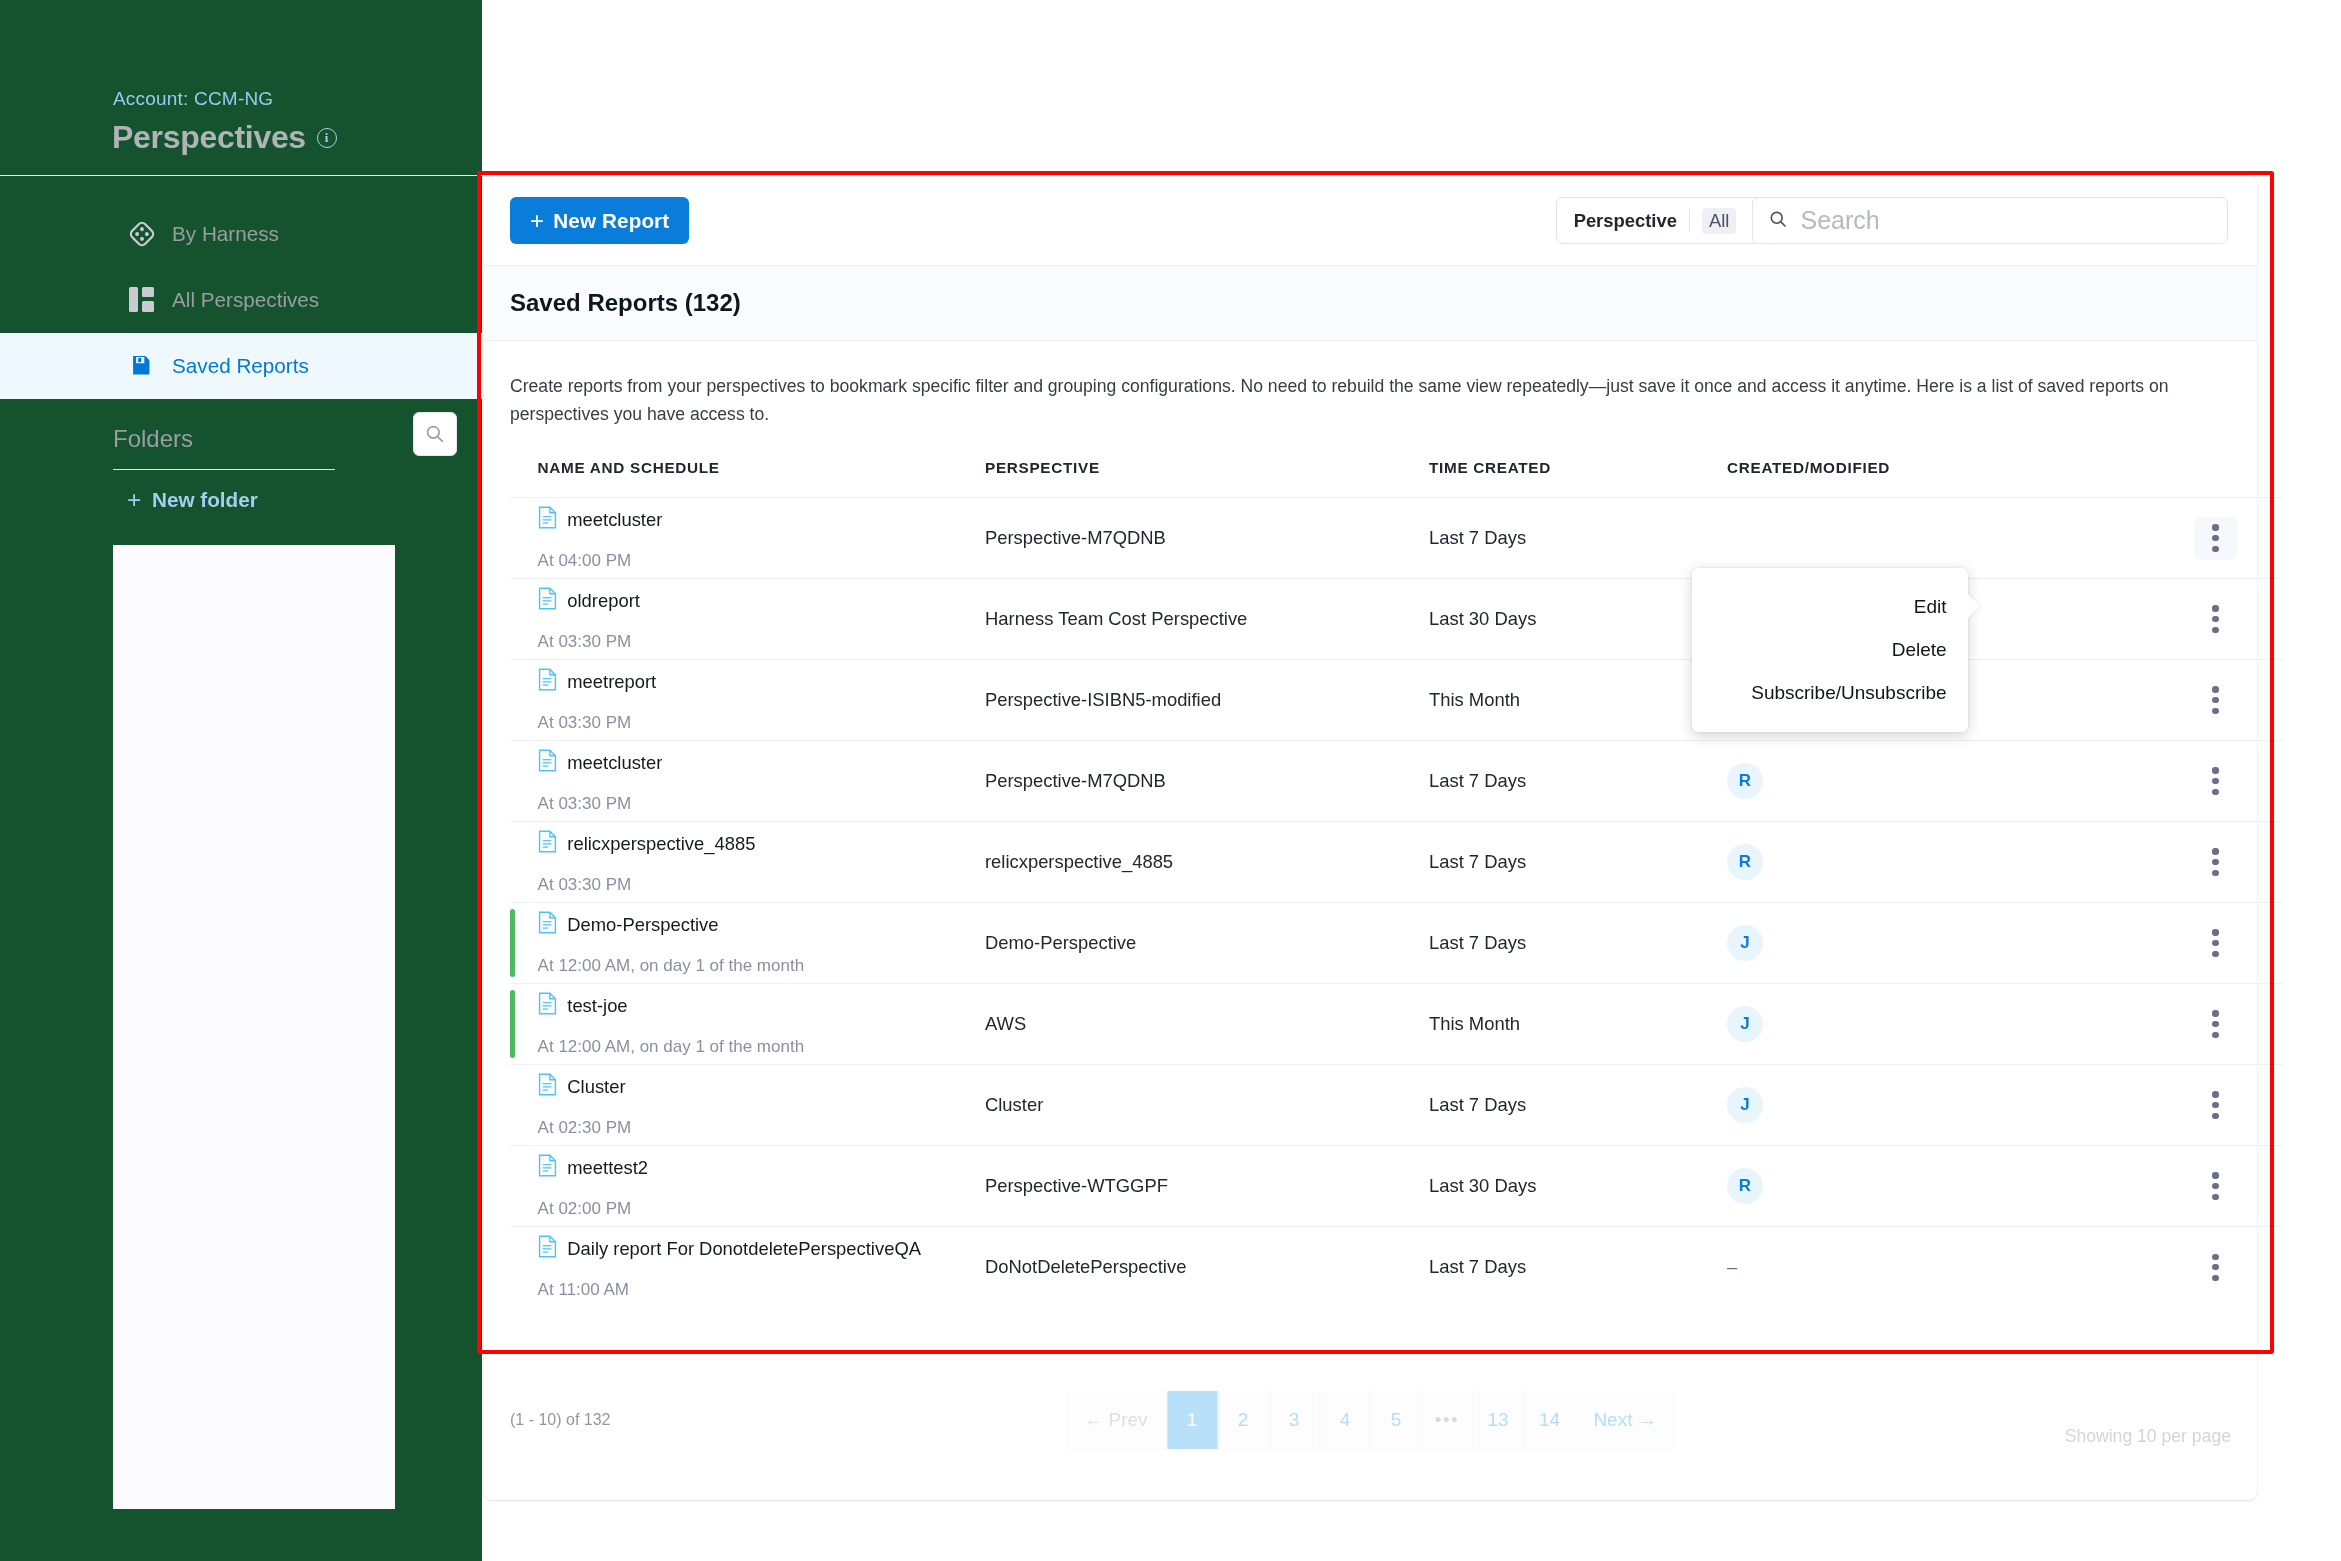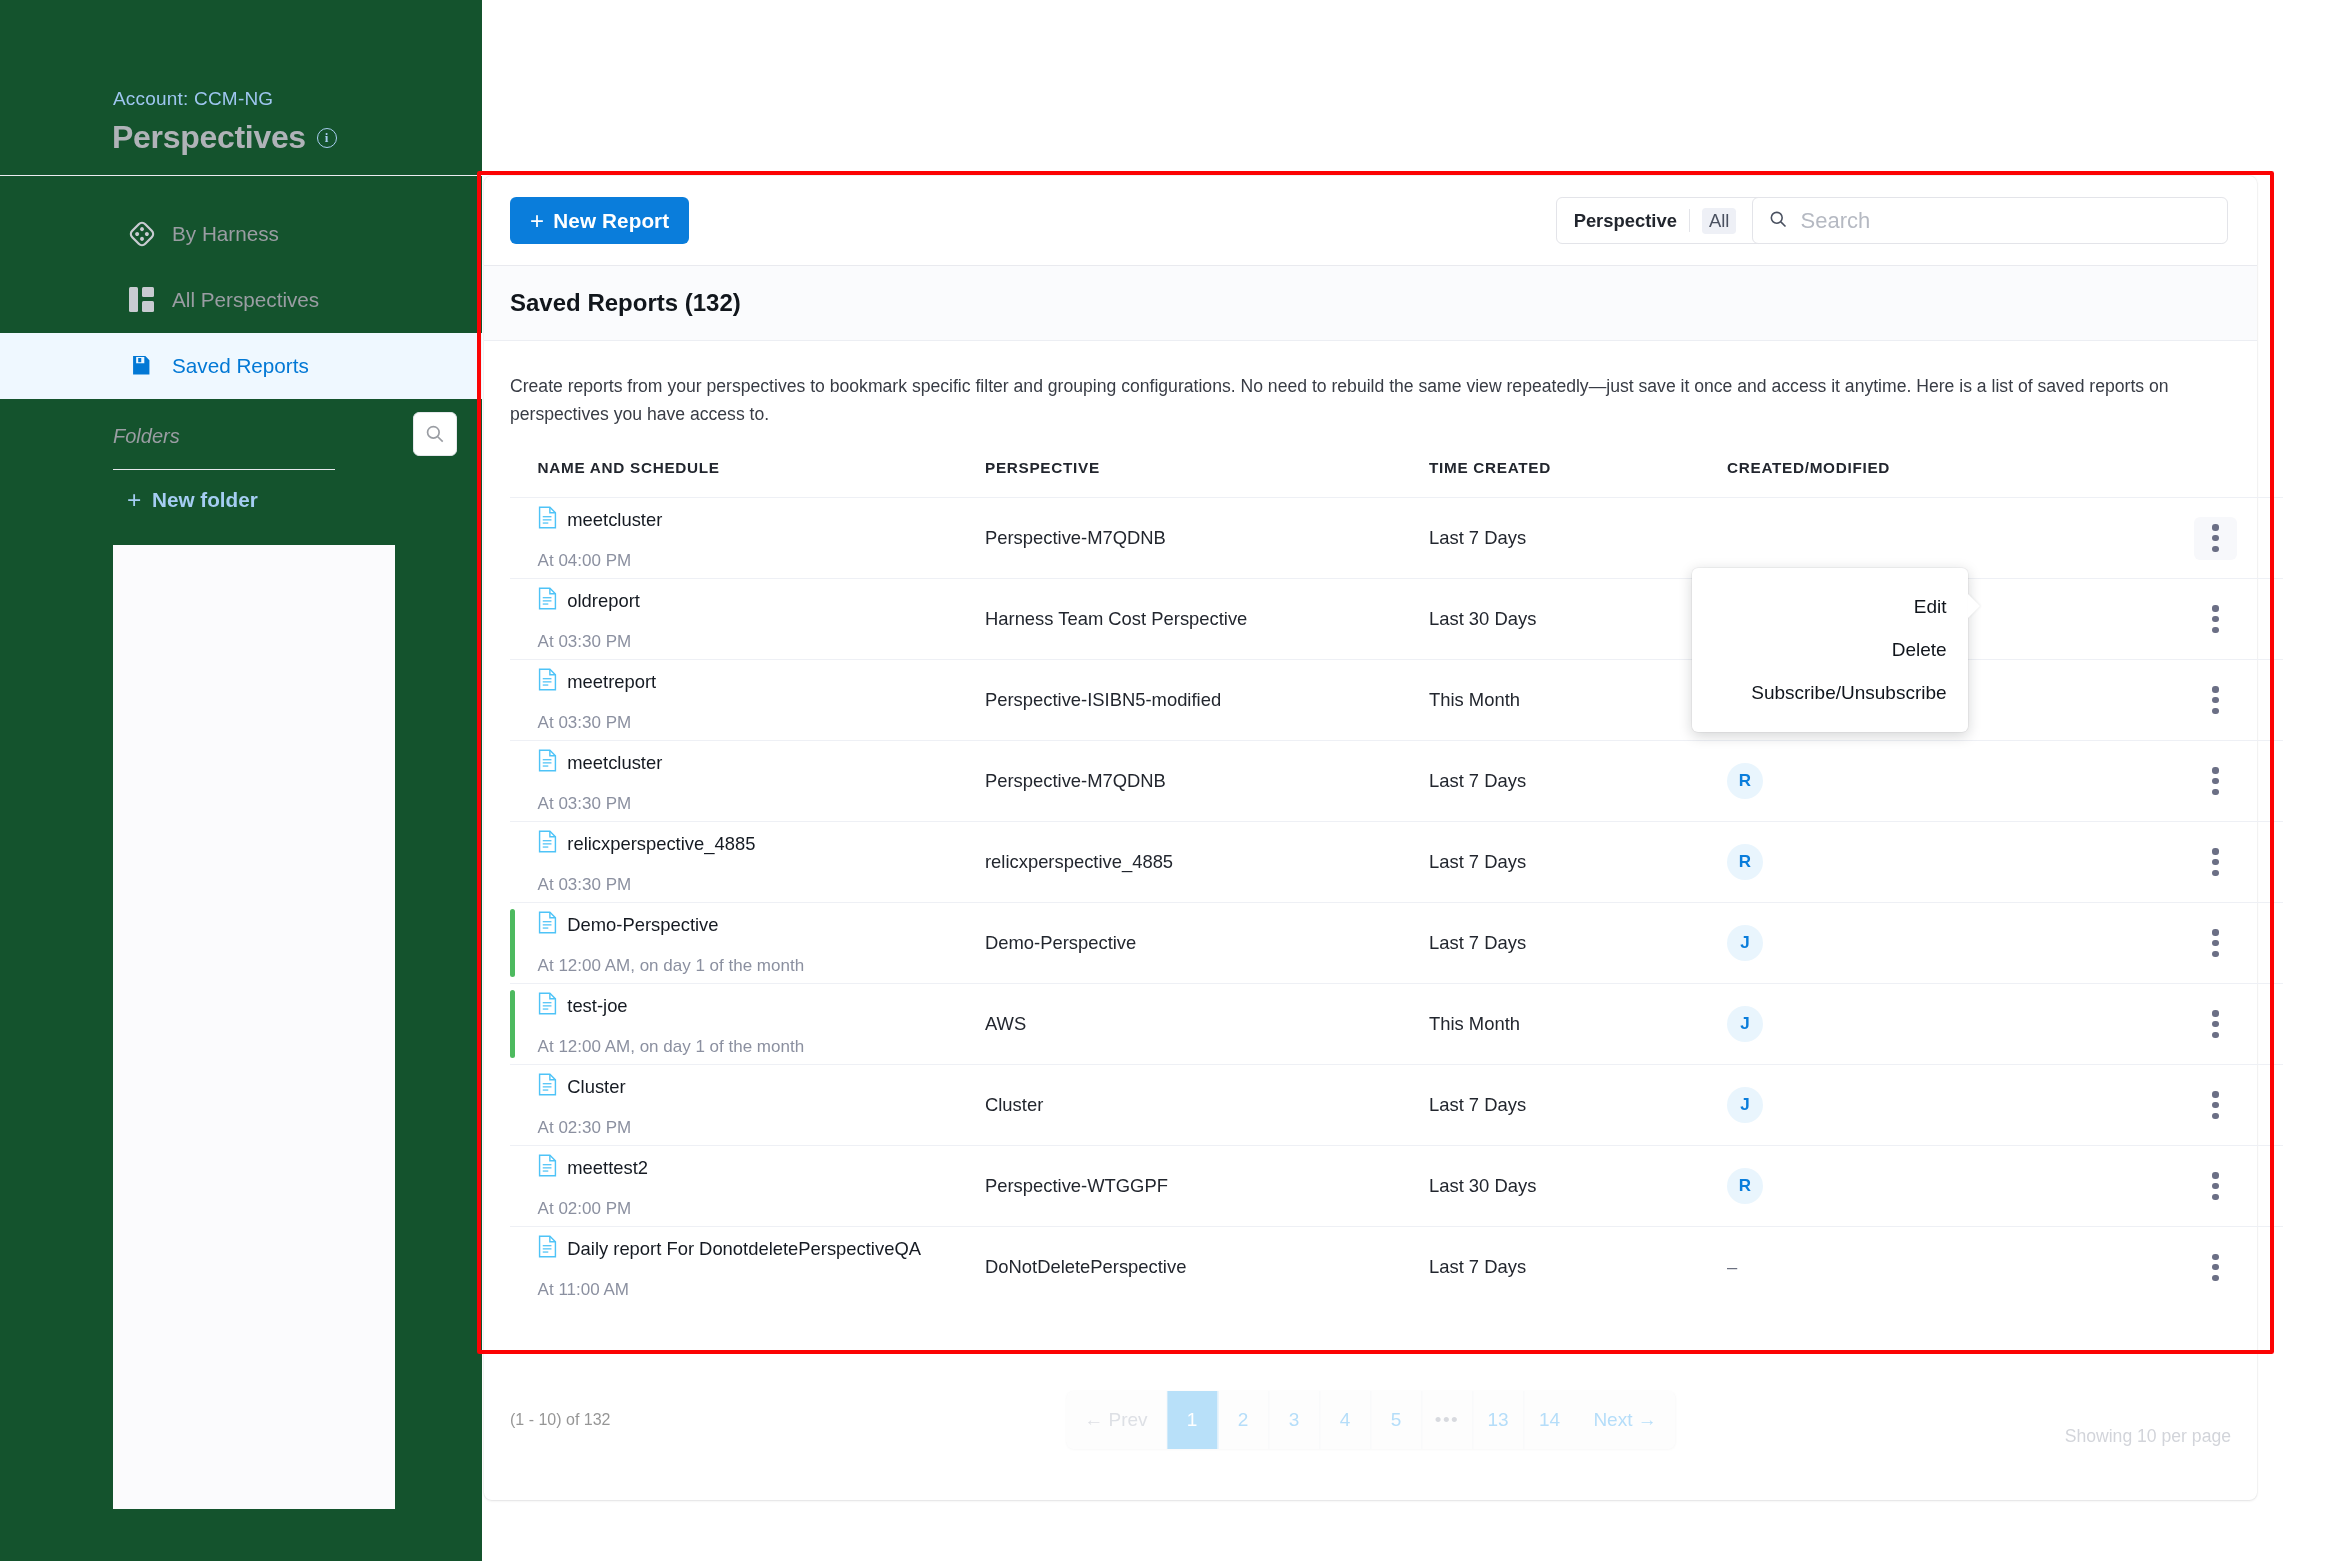--- a/index.html
+++ b/index.html
@@ -53,21 +53,21 @@
   .ico-grid  { display: grid; grid-template-columns: 9.2px 12.2px; grid-template-rows: 10px 11.5px; gap: 3.8px; }
   .ico-grid i { background: #c8cbd1; border-radius: 1.5px; display: block; }
   .ico-grid i.a { grid-column: 1; grid-row: 1/3; height: 100%; }
   .ico-grid i.b { grid-column: 2; grid-row: 1; }
   .ico-grid i.c { grid-column: 2; grid-row: 2; }
 
   .folders-row {
     position: absolute; left: 113px; top: 425px; width: 260px;
     display: flex; align-items: flex-end; justify-content: space-between;
   }
-  .folders-label { font-size: 20px; color: #9a9da3; padding-bottom: 10.7px; font-style: italic; }
+  .folders-label { font-size: 24px; color: #9a9da3; padding-bottom: 10.7px; }
   .folders-underline {
     position: absolute; left: 113px; top: 469px; width: 222px; height: 0.8px; background: #e6e7ec;
   }
   .folder-search-btn {
     position: absolute; left: 413px; top: 412px;
     width: 44px; height: 44px; border: 0.8px solid #e6e7ec; border-radius: 6.1px;
     background: #fff; display: flex; align-items: center; justify-content: center;
   }
   .new-folder {
     position: absolute; left: 127px; top: 488px;
@@ -122,21 +122,21 @@
 
   .search-box {
     position: absolute; left: 1268px; top: 21.4px;
     width: 476px; height: 47px;
     border: 0.8px solid #e3e4e9; border-radius: 6.1px; background: #fff;
     display: flex; align-items: center; gap: 12.2px; padding: 0 15.3px;
   }
   .search-box input {
     border: none; outline: none; background: transparent;
     font-family: "Liberation Sans", sans-serif;
-    font-size: 22px; color: #22262e; width: 100%;
+    font-size: 25px; color: #22262e; width: 100%;
   }
   .search-box input::placeholder { color: #b5b9c2; }
 
   .section-head {
     height: 75px; background: #fafbfd;
     display: flex; align-items: center; padding-left: 26px;
     border-bottom: 0.8px solid #eceef3;
   }
   .section-head h2 { font-size: 24px; font-weight: 700; color: #11161c; }
 

